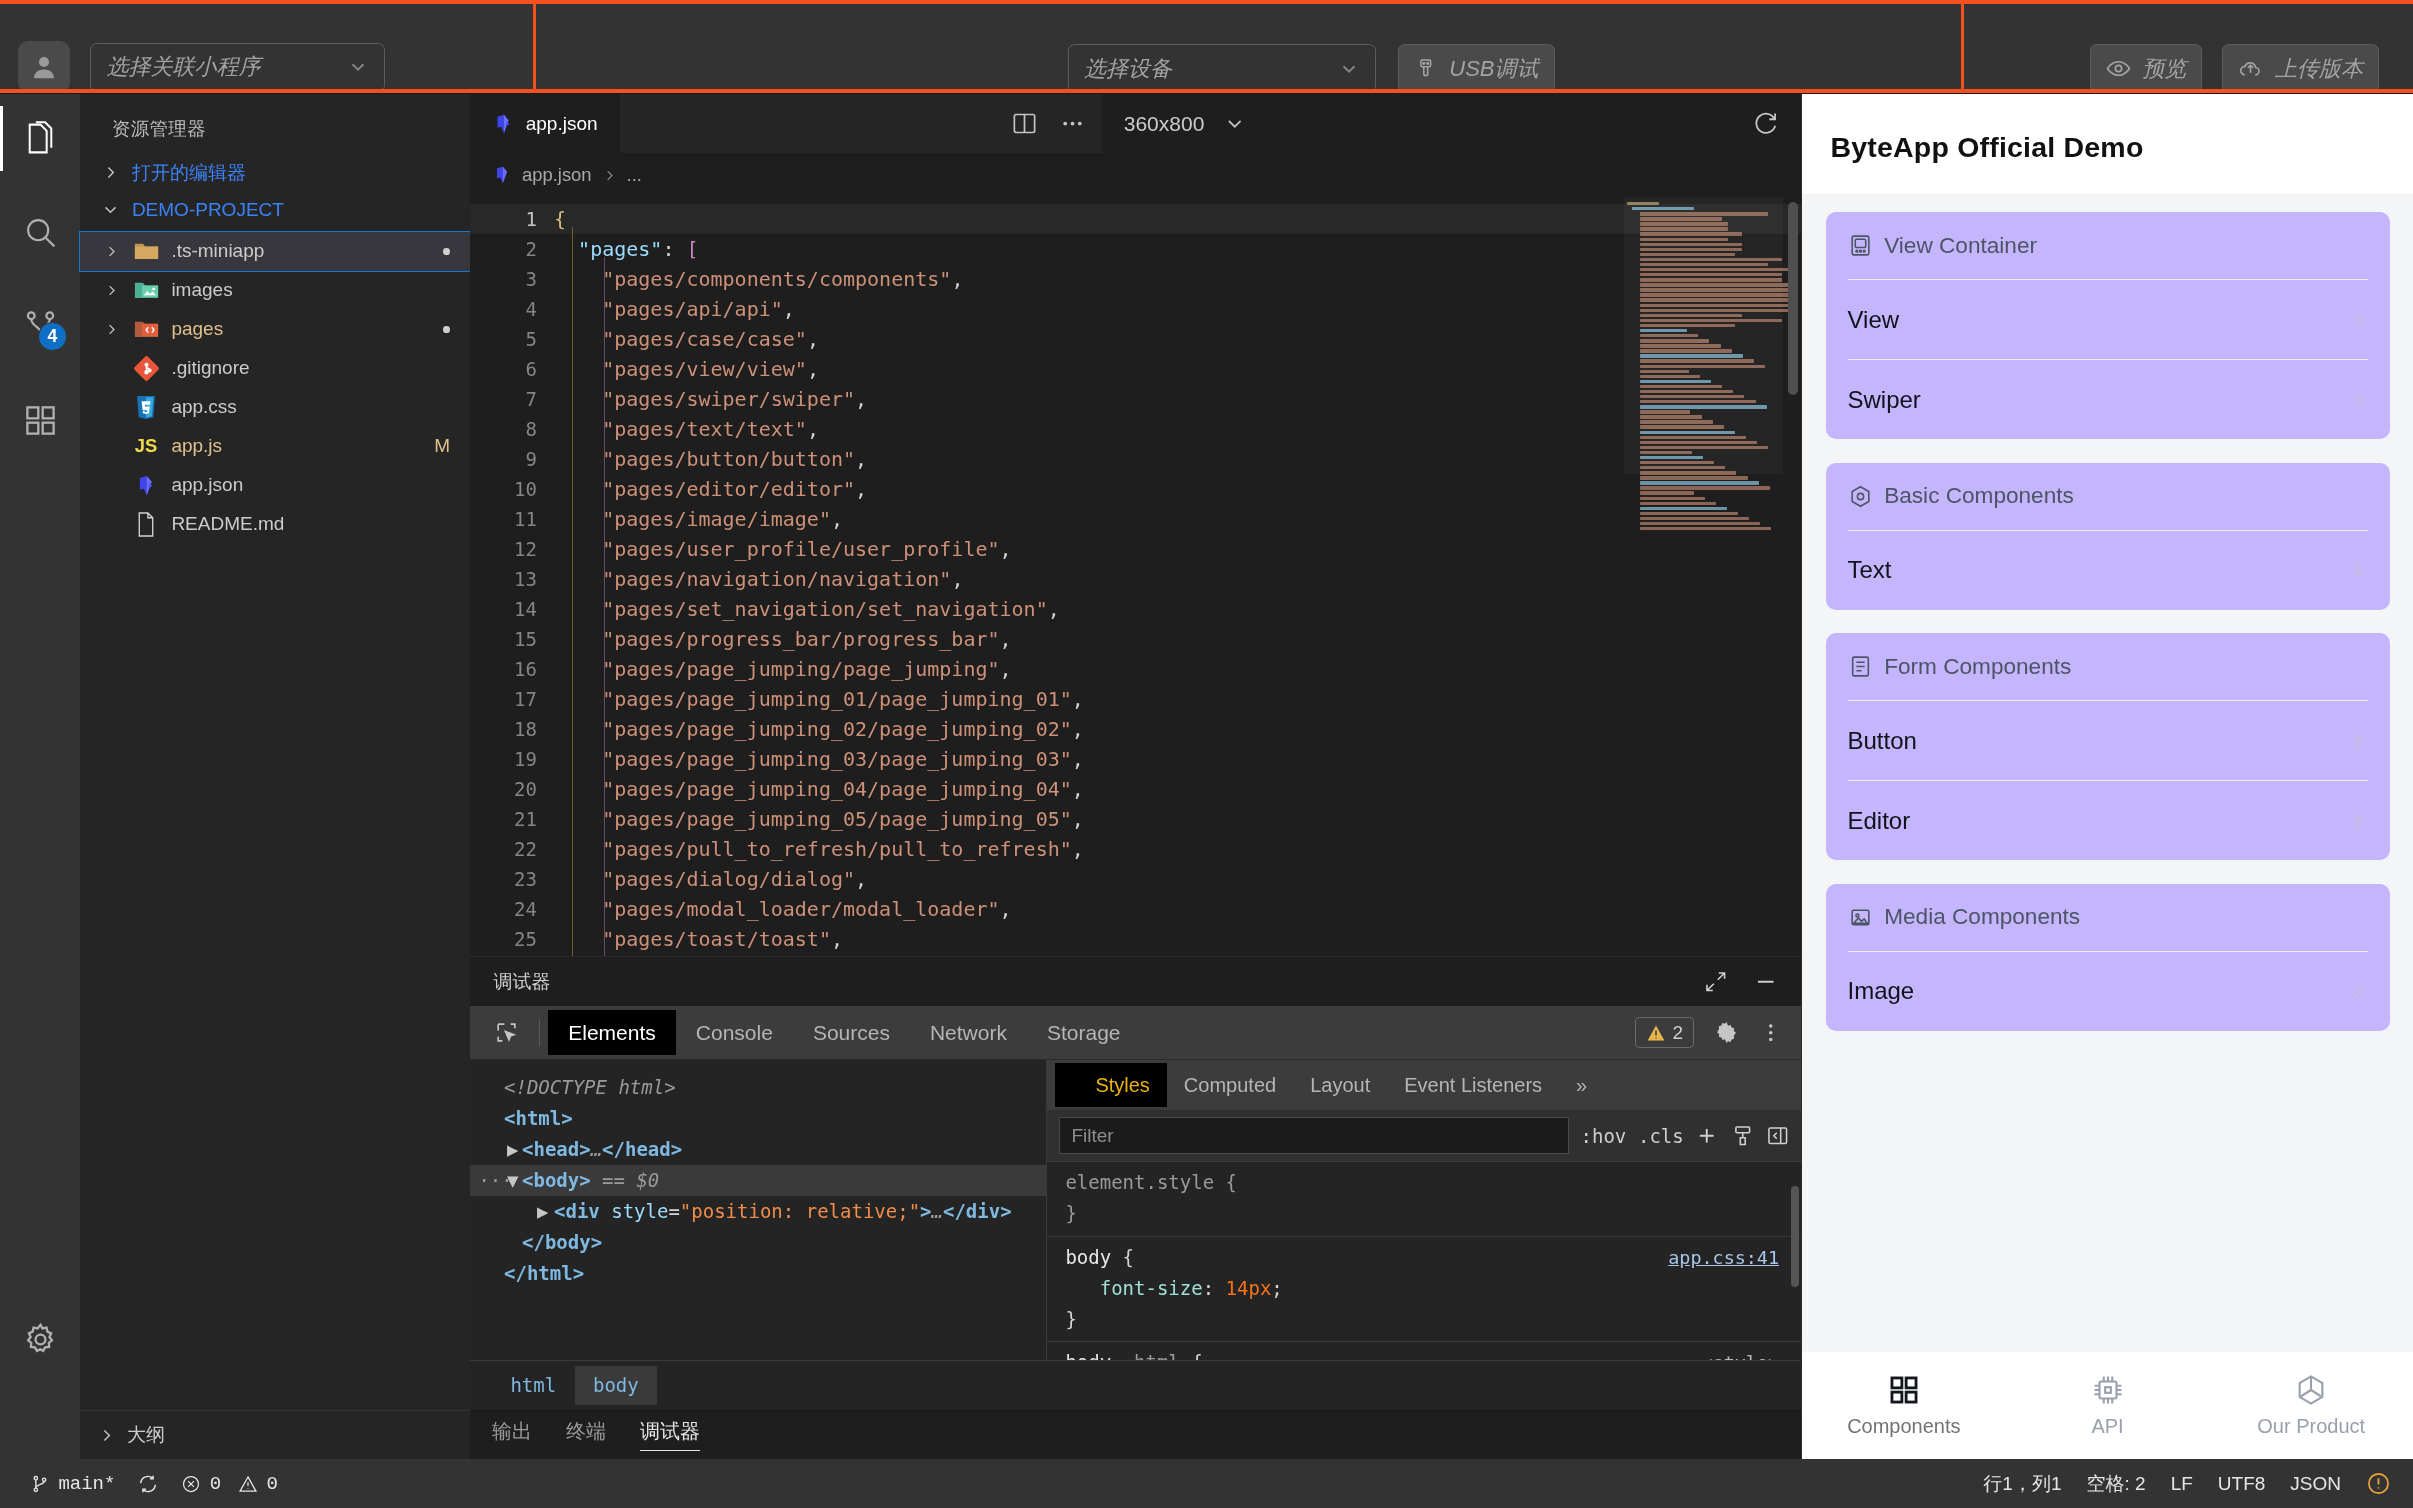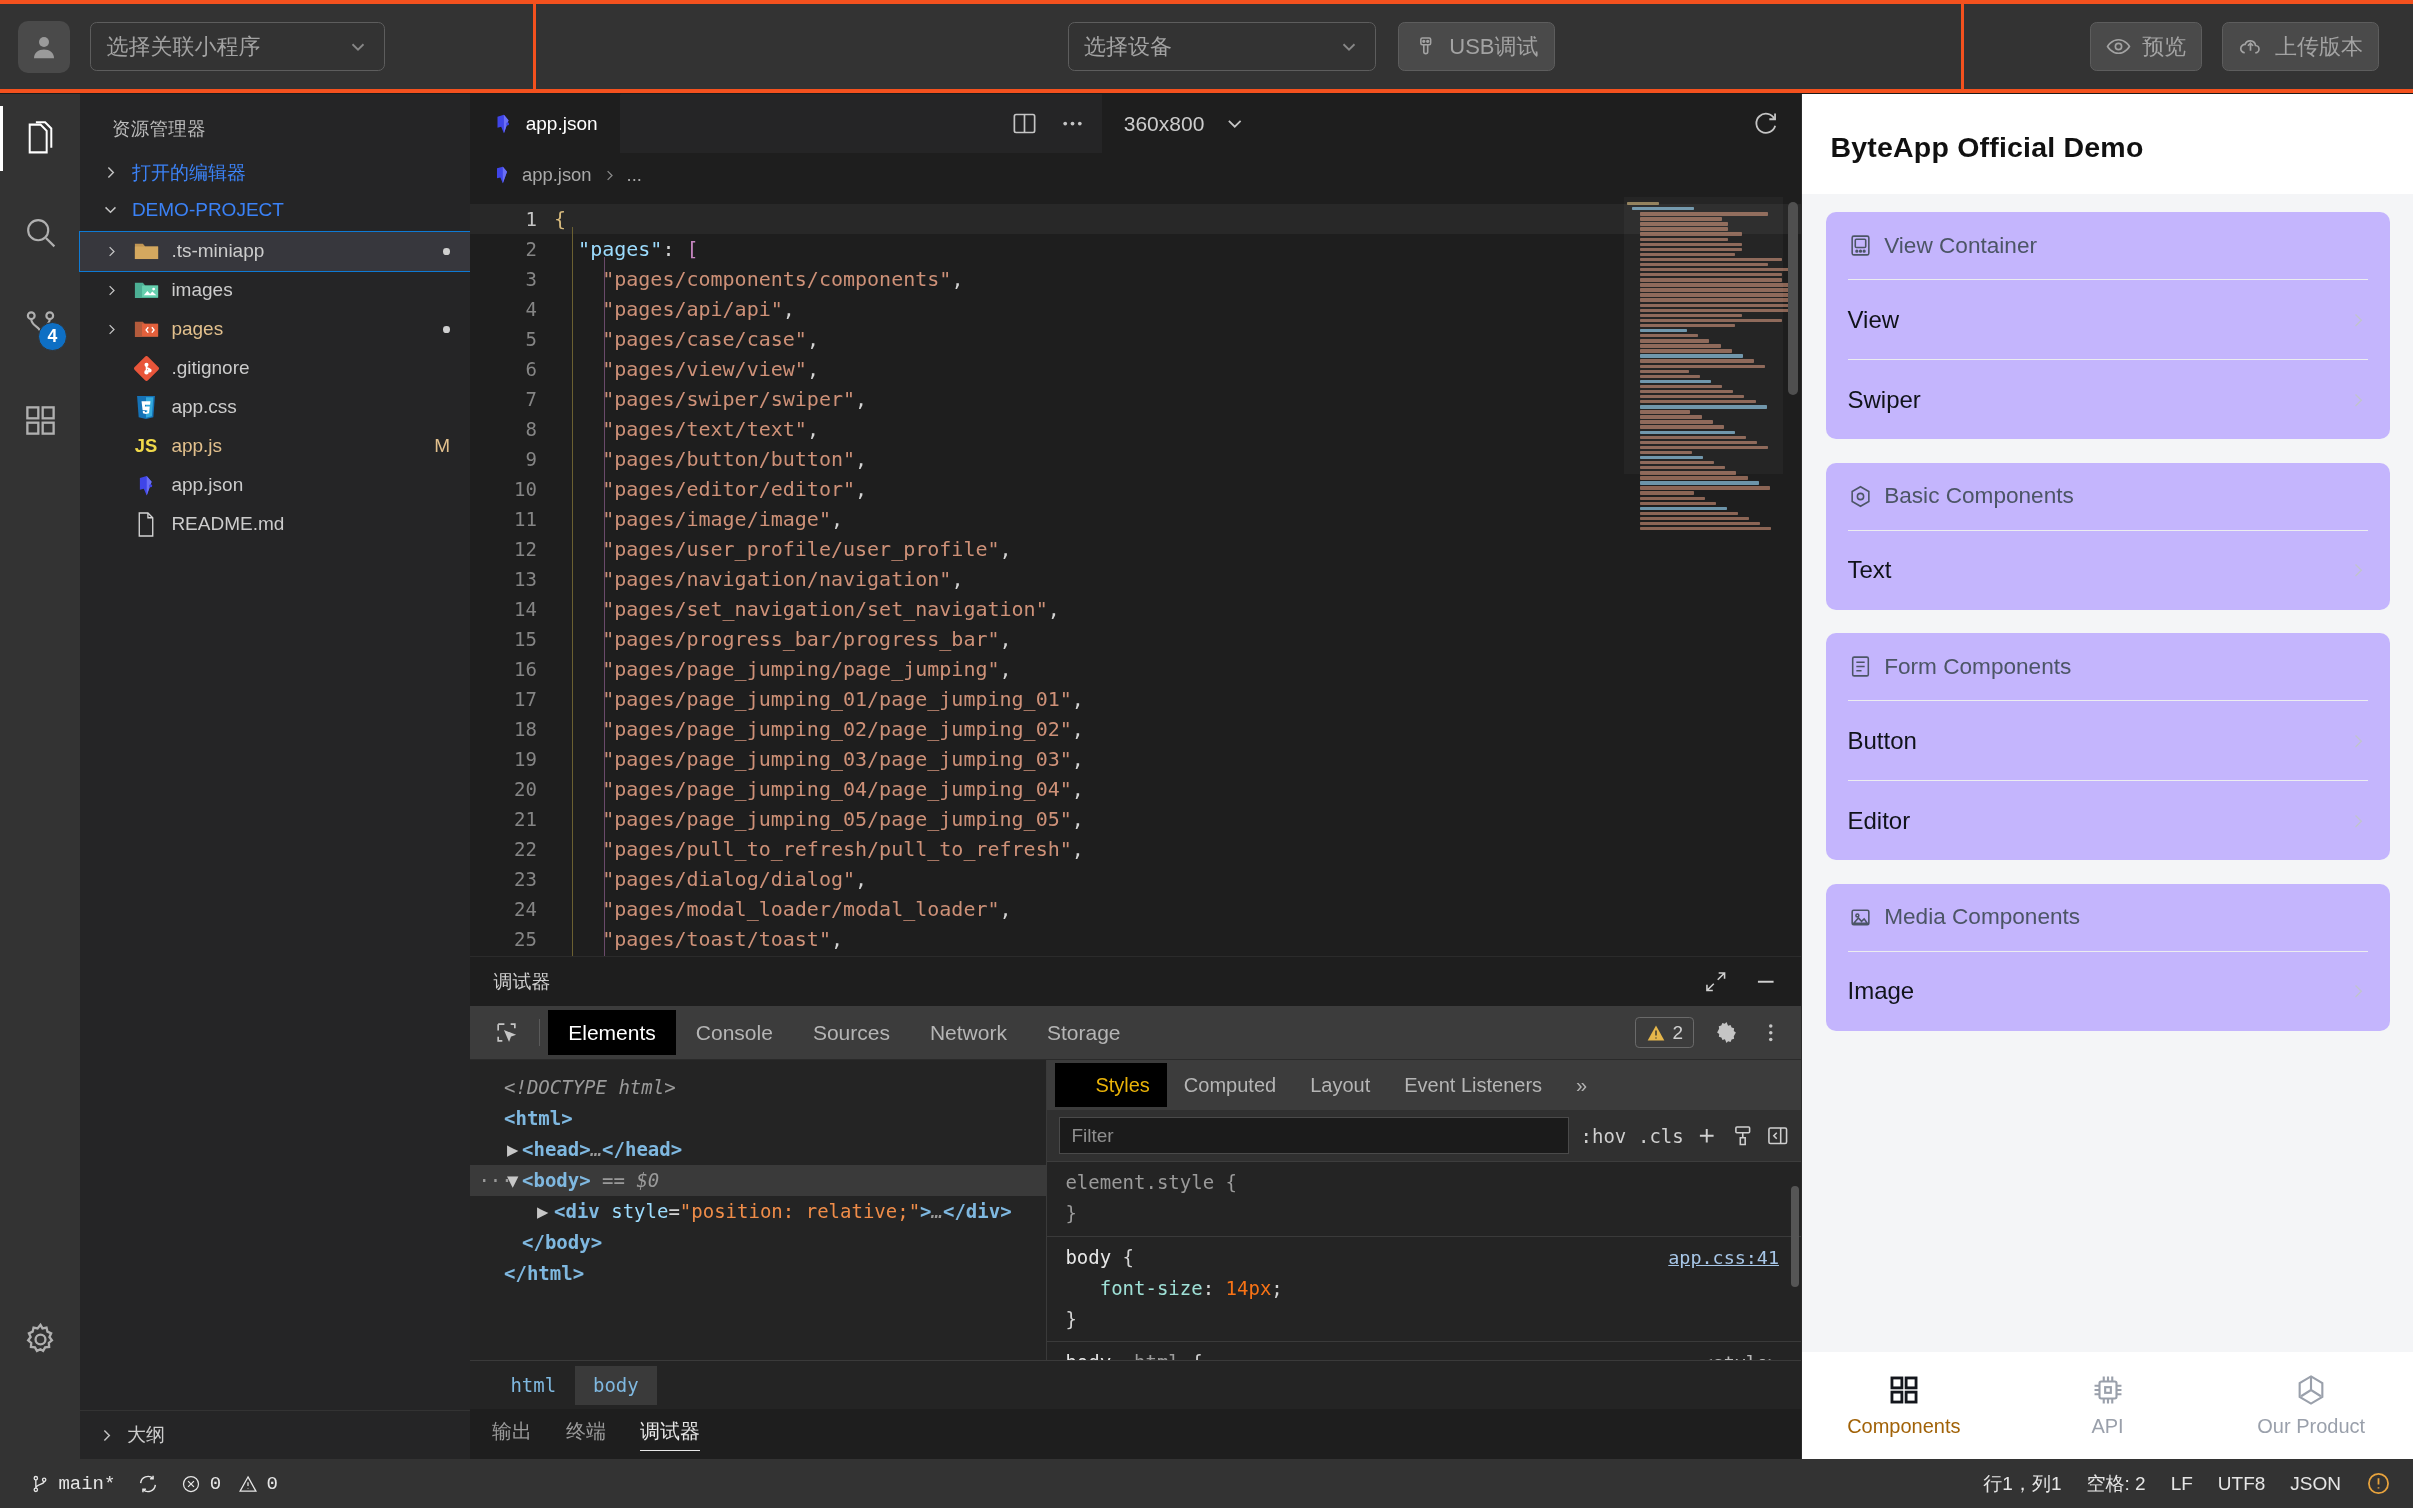--- a/index.html
+++ b/index.html
@@ -8,22 +8,23 @@
     background: #1e1e1e;
     font-family: "Liberation Sans", sans-serif;
     overflow: hidden;
     -webkit-font-smoothing: antialiased;
   }
   .app { position: relative; width: 2413px; height: 1508px; display: flex; flex-direction: column; }
 
   
   .toolbar {
     height: 94px; min-height: 94px; background: #333333;
-    display: flex; align-items: center; position: relative;
+    display: flex; align-items: flex-end; position: relative;
     border-bottom: 0.8px solid #1b1b1b;
+    font-style: italic;
   }
   .tb-redline-top { position: absolute; left: 0; right: 0; top: 0; height: 4.2px; background: #f4511e; z-index: 40;}
   .tb-redline-bot { position: absolute; left: 0; right: 0; bottom: 0; height: 4.2px; background: #f4511e; z-index: 40;}
   .tb-vline { position: absolute; top: 0; bottom: 0; width: 3.4px; background: #f4511e; z-index: 41; }
 
   .tb-left { display: flex; align-items: center; gap: 20px; padding-left: 18.4px; width: 533px; }
   .avatar {
     width: 52px; height: 52px; border-radius: 10px; background: #4a4a4a;
     display:flex; align-items:center; justify-content:center;
   }
@@ -172,21 +173,21 @@
   .sim-header { background:#ffffff; padding: 37px 28.5px 30px 28.5px; }
   .sim-title { font-size: 28.5px; font-weight: bold; color:#111; letter-spacing: 0.2px; }
   .sim-scroll { flex:1; padding: 18.4px 23.5px 0 23.5px; overflow:hidden; }
   .card { background:#c4b5fd; border-radius: 10px; margin-bottom: 23.5px; padding: 0 22px; }
   .card-head { display:flex; align-items:center; gap: 11.7px; height: 67px; color:#4c5566; font-size: 22.6px; }
   .card-row { height: 80px; display:flex; align-items:center; color:#10131a; font-size: 24px; border-top: 0.8px solid #ececf0; }
   .card-row .arw { margin-left:auto; color:#c0c4cc; font-size: 25px; }
   .sim-tabbar { background:#fff; height: 107px; display:flex; align-items:center; }
   .sim-tab { flex:1; display:flex; flex-direction:column; align-items:center; gap: 8.4px; }
   .sim-tab .lbl { font-size: 20px; color:#9aa0ab; }
-  .sim-tab.active .lbl { color:#a16207; }
+  .sim-tab.active .lbl { color:#737373; }
 
   
   .statusbar { height: 49px; background:#333333; display:flex; align-items:center; color:#e6e6e6; font-size: 19px; }
   .sb-left { display:flex; align-items:center; gap: 22px; padding-left: 30px; font-family: Liberation Mono, monospace; }
   .sb-item { display:flex; align-items:center; gap: 8.4px; }
   .sb-right { margin-left:auto; display:flex; align-items:center; gap: 25px; padding-right: 22px; }
   svg { display:block; }
 </style>
 </head>
 <body>

